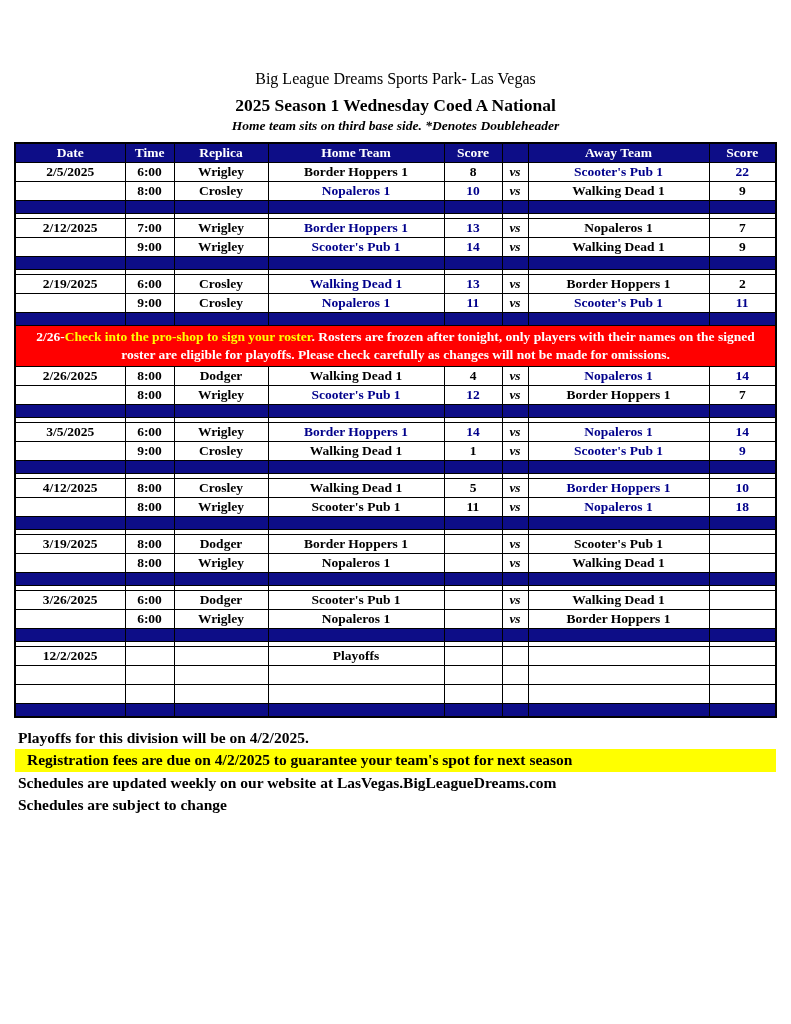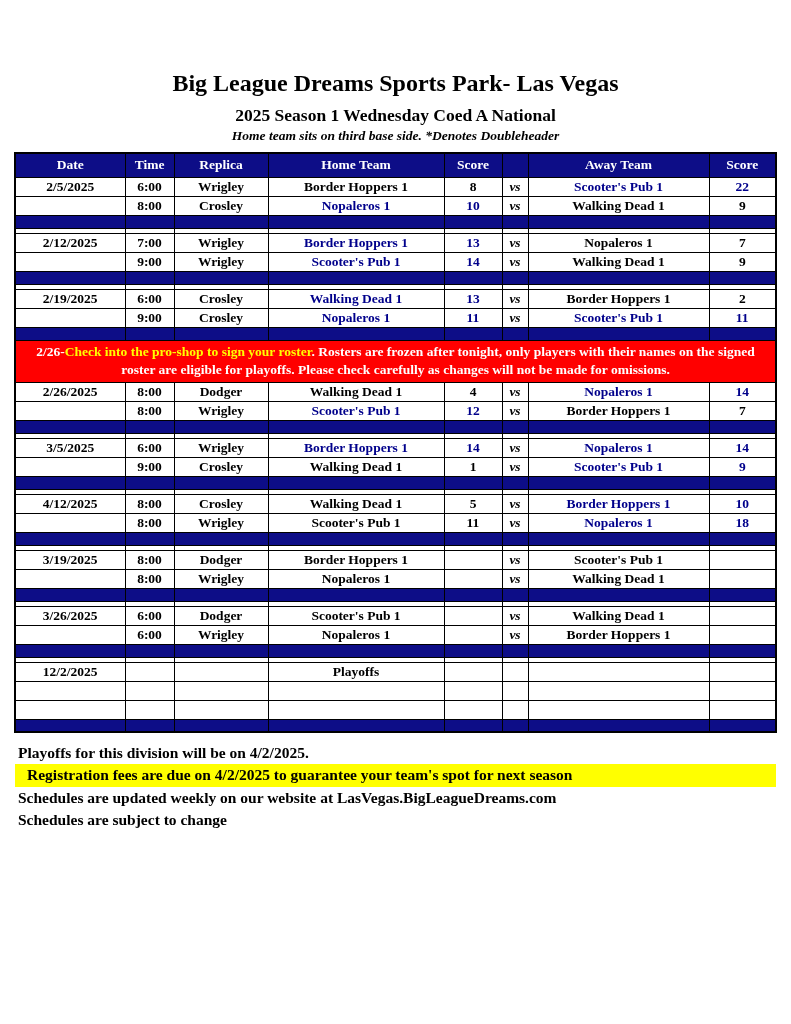--- a/index.html
+++ b/index.html
@@ -11,42 +11,42 @@
   *{box-sizing:border-box;margin:0;padding:0;}
   html,body{background:#ffffff;}
   body{
     width:791px;height:1024px;
     font-family:"Liberation Serif","DejaVu Serif",serif;
     color:#000;
     overflow:hidden;
   }
   .page{width:791px;padding-top:70px;}
   .title{
-    text-align:center;font-weight:bold;font-size:24px;line-height:1.15;
+    text-align:center;font-weight:normal;font-size:16px;line-height:1.15;
   }
   .subtitle{
     text-align:center;font-weight:bold;font-size:17.5px;margin-top:7px;
   }
   .tagline{
     text-align:center;font-weight:bold;font-style:italic;font-size:13.5px;margin-top:2px;
   }
   table.sched{
     border-collapse:collapse;table-layout:fixed;
     width:761px;margin:8px auto 0;
     border:2px solid #000;
   }
   table.sched th, table.sched td{
     border:1px solid #000;
     font-weight:bold;text-align:center;vertical-align:middle;
     overflow:hidden;white-space:nowrap;
     padding:0 2px;
   }
   thead th{
     background:var(--navy);color:#fff;
-    font-size:13.5px;height:25px;
+    font-size:13.5px;height:19px;
   }
   tr.game-row td, tr.playoffs-row td, tr.empty-row td{
     background:#fff;font-size:13.5px;height:19px;
   }
   td.hl{background:var(--yellow);color:var(--hl-text);}
   td.vs-cell{font-style:italic;font-size:11px;}
   tr.spacer-row td, tr.final-row td{
     background:var(--navy);height:13px;padding:0;
   }
   tr.gap-row td{background:#fff;height:5px;padding:0;}

